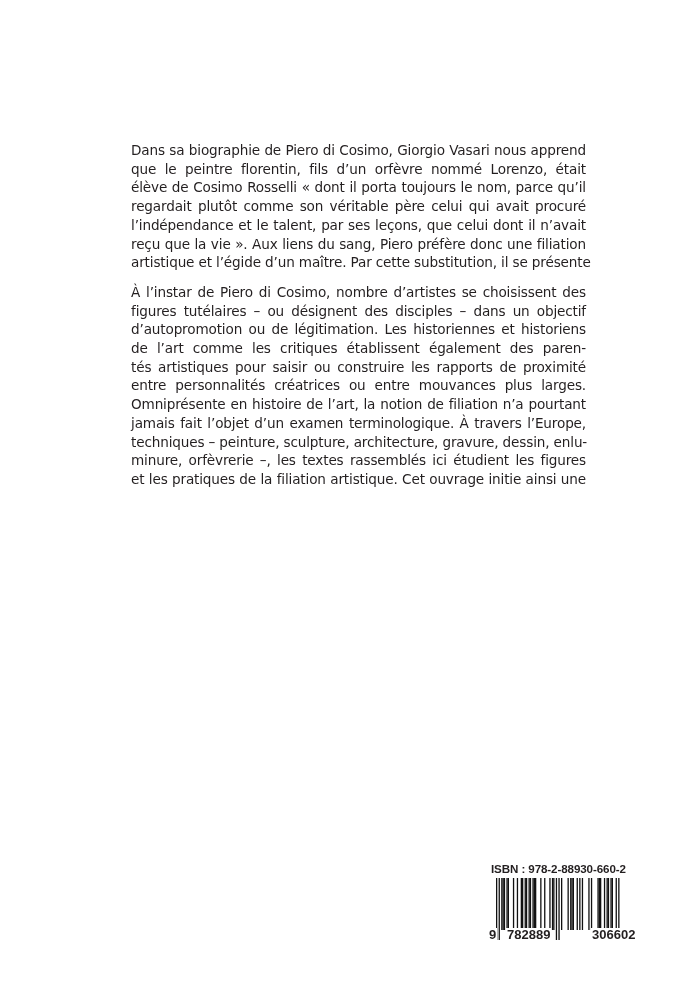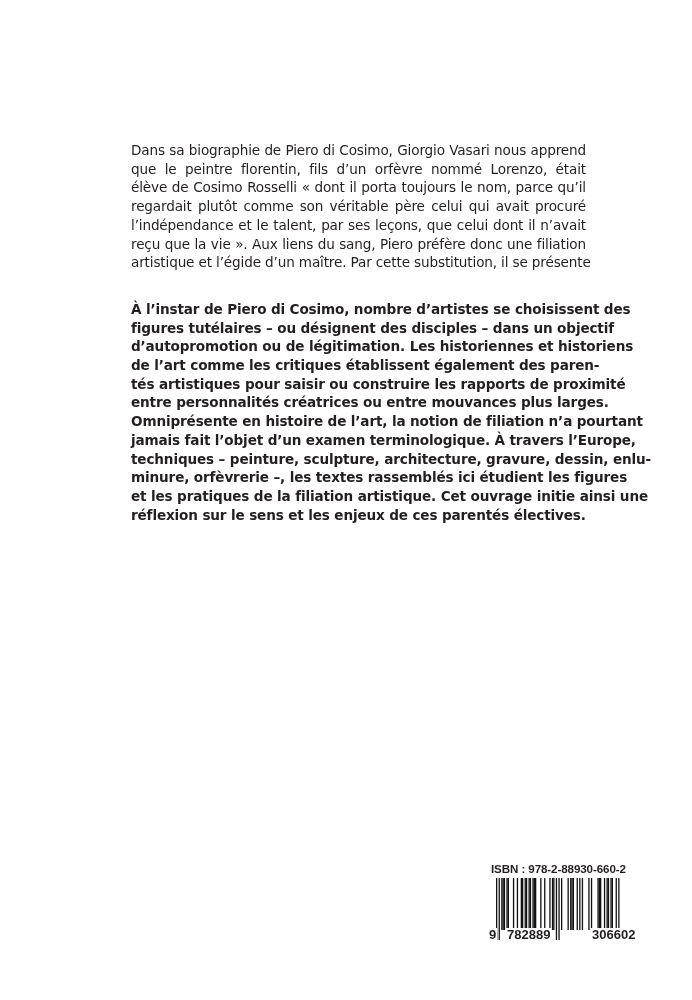--- a/index.html
+++ b/index.html
@@ -23,22 +23,21 @@
       font-size: 13.6px;
       line-height: 18.7px;
       letter-spacing: -0.15px;
       text-align: justify;
       hyphens: manual;
     }
     .text-block p {
       margin: 0;
     }
     .text-block p + p {
-      margin-top: 28px;
-      font-weight: bold;
+      margin-top: 11px;
     }
     .line {
       display: block;
       text-align: justify;
       text-align-last: justify;
       white-space: nowrap;
     }
     .line.last {
       text-align-last: left;
     }
@@ -106,21 +105,20 @@
     <span class="line">figures tutélaires – ou désignent des disciples – dans un objectif</span>
     <span class="line">d’autopromotion ou de légitimation. Les historiennes et historiens</span>
     <span class="line">de l’art comme les critiques établissent également des paren-</span>
     <span class="line">tés artistiques pour saisir ou construire les rapports de proximité</span>
     <span class="line">entre personnalités créatrices ou entre mouvances plus larges.</span>
     <span class="line">Omniprésente en histoire de l’art, la notion de filiation n’a pourtant</span>
     <span class="line">jamais fait l’objet d’un examen terminologique. À travers l’Europe,</span>
     <span class="line">techniques – peinture, sculpture, architecture, gravure, dessin, enlu-</span>
     <span class="line">minure, orfèvrerie –, les textes rassemblés ici étudient les figures</span>
     <span class="line">et les pratiques de la filiation artistique. Cet ouvrage initie ainsi une</span>
-    <span class="line last">réflexion sur le sens et les enjeux de ces parentés électives.</span>
   </p>
 </div>
 
 <div class="barcode-block">
   <div class="isbn-label">ISBN : 978-2-88930-660-2</div>
   <div class="barcode">
     <svg id="barcode-svg" width="130" height="62" viewBox="0 0 130 62">
         <rect x="5.00" y="0" width="1.30" height="62" fill="#111111"></rect>
         <rect x="7.60" y="0" width="1.30" height="62" fill="#111111"></rect>
         <rect x="10.20" y="0" width="1.30" height="52" fill="#111111"></rect>

